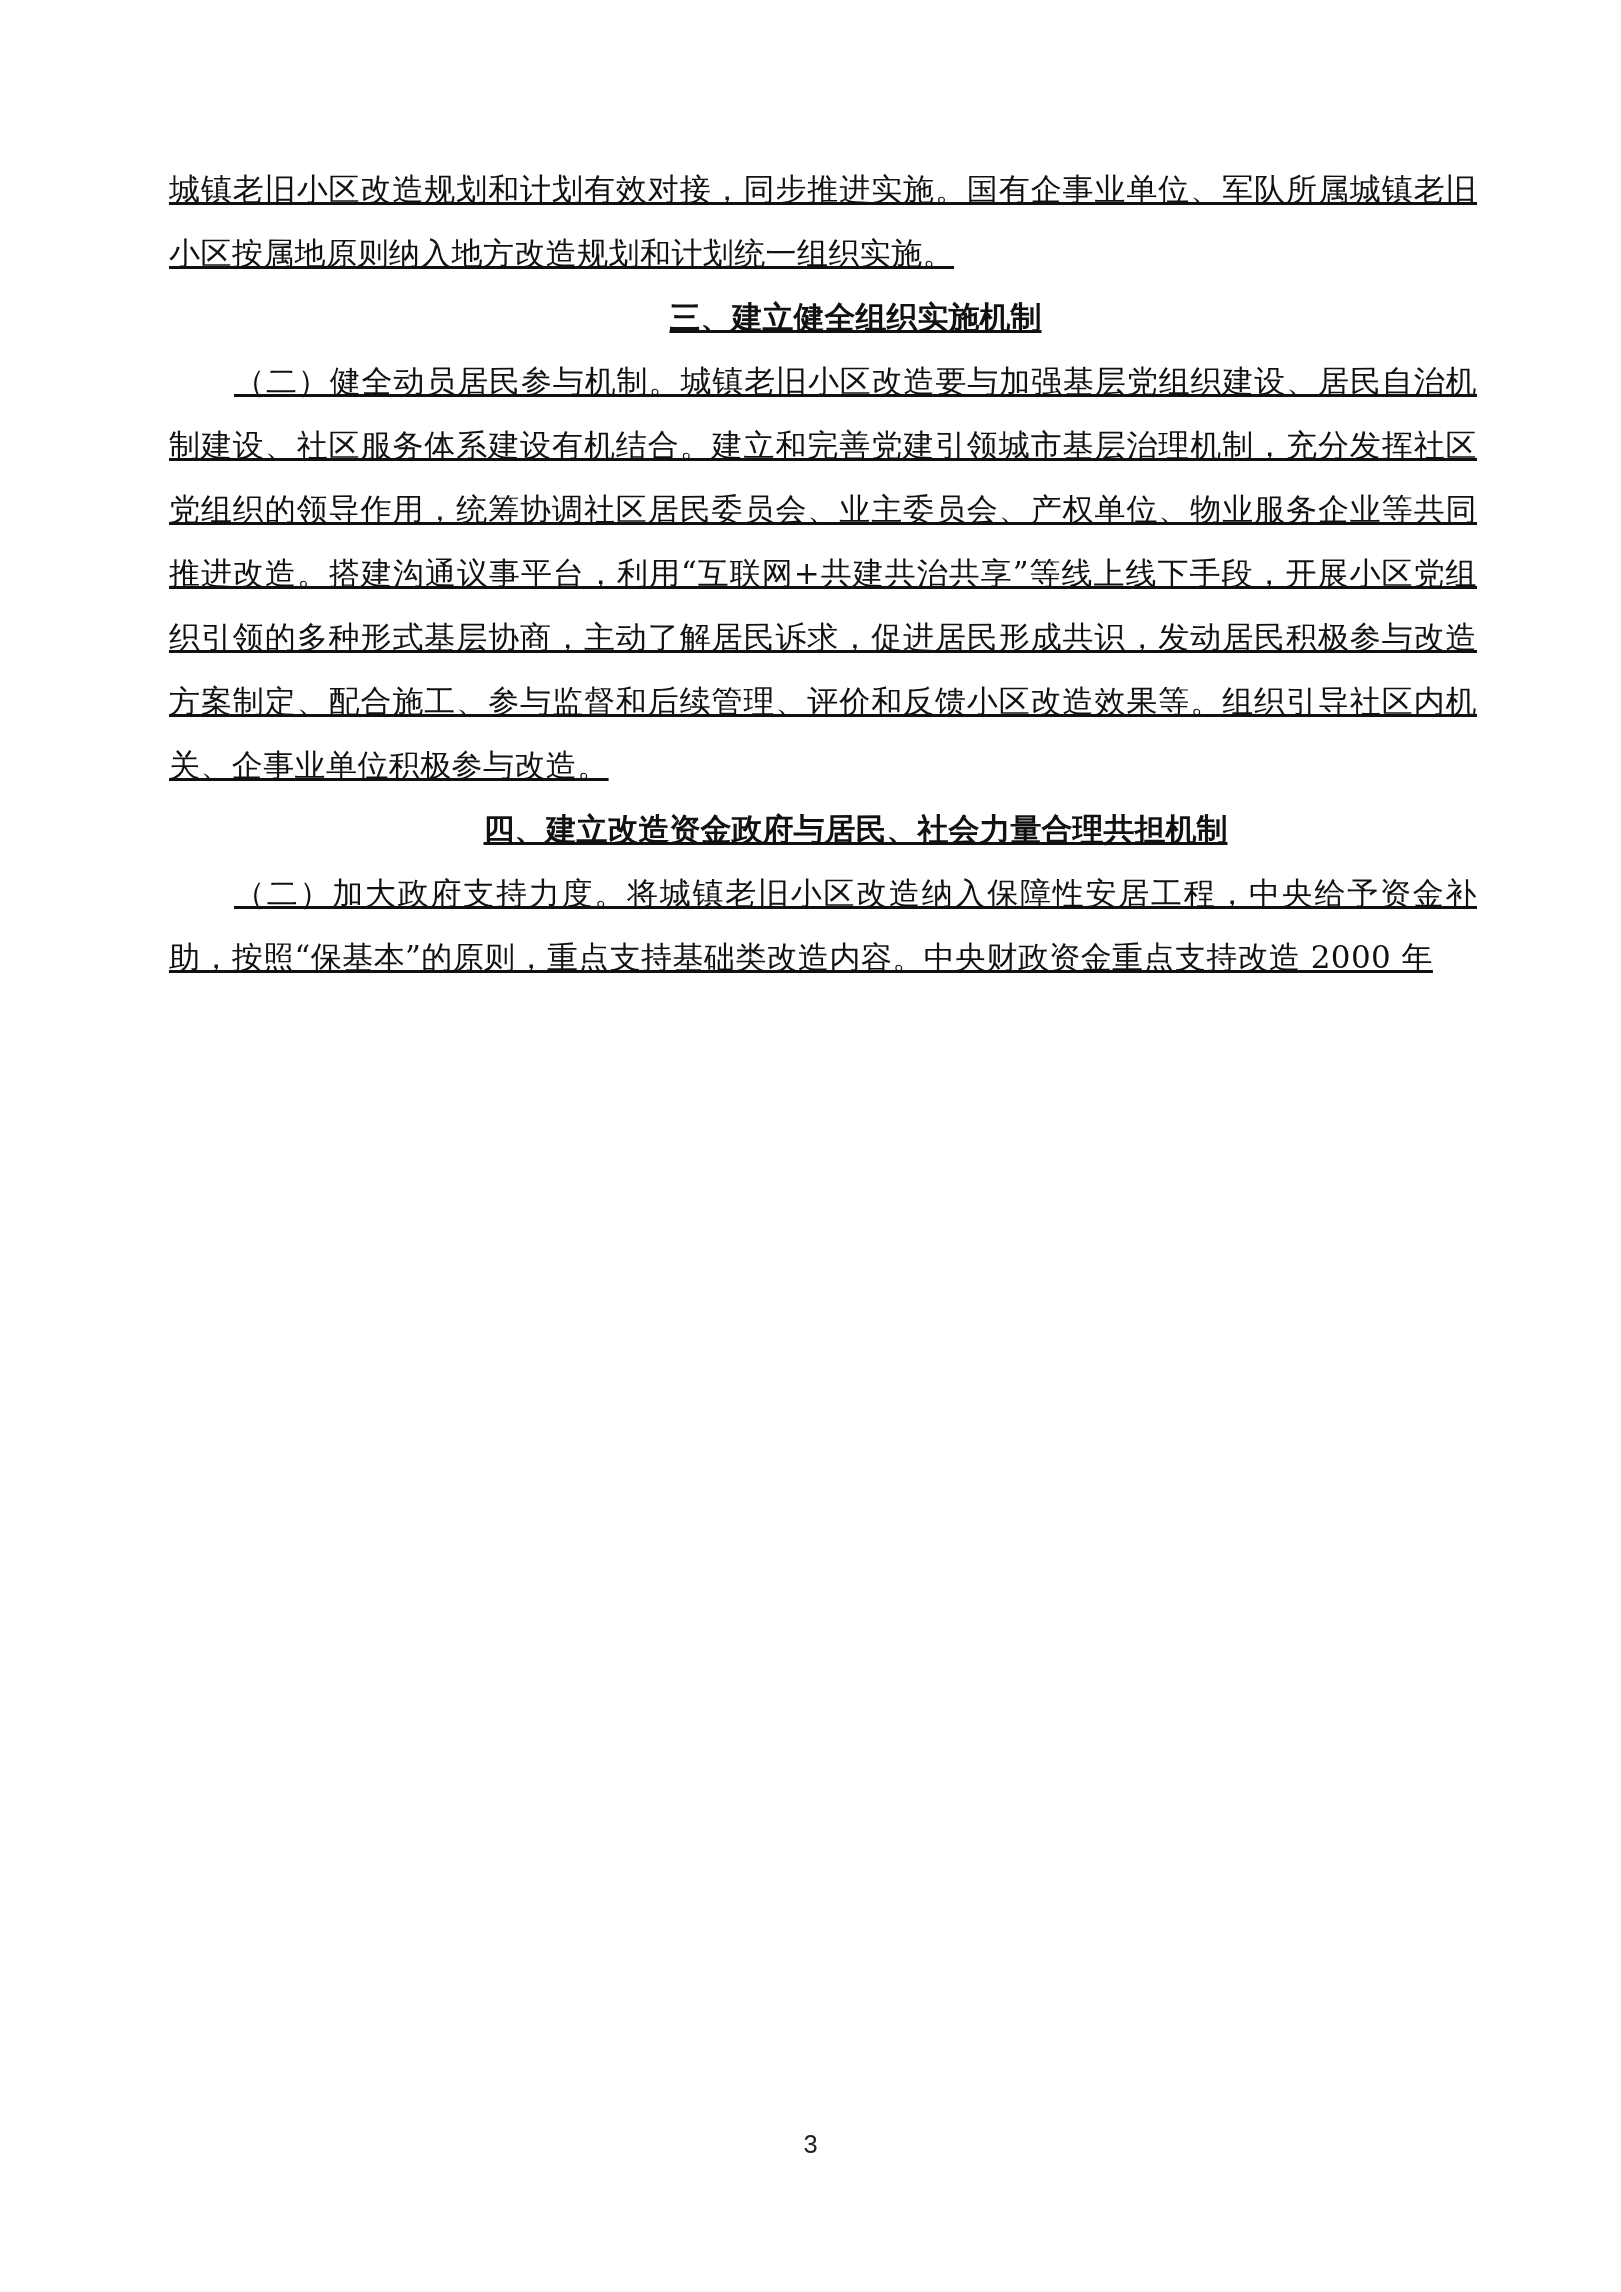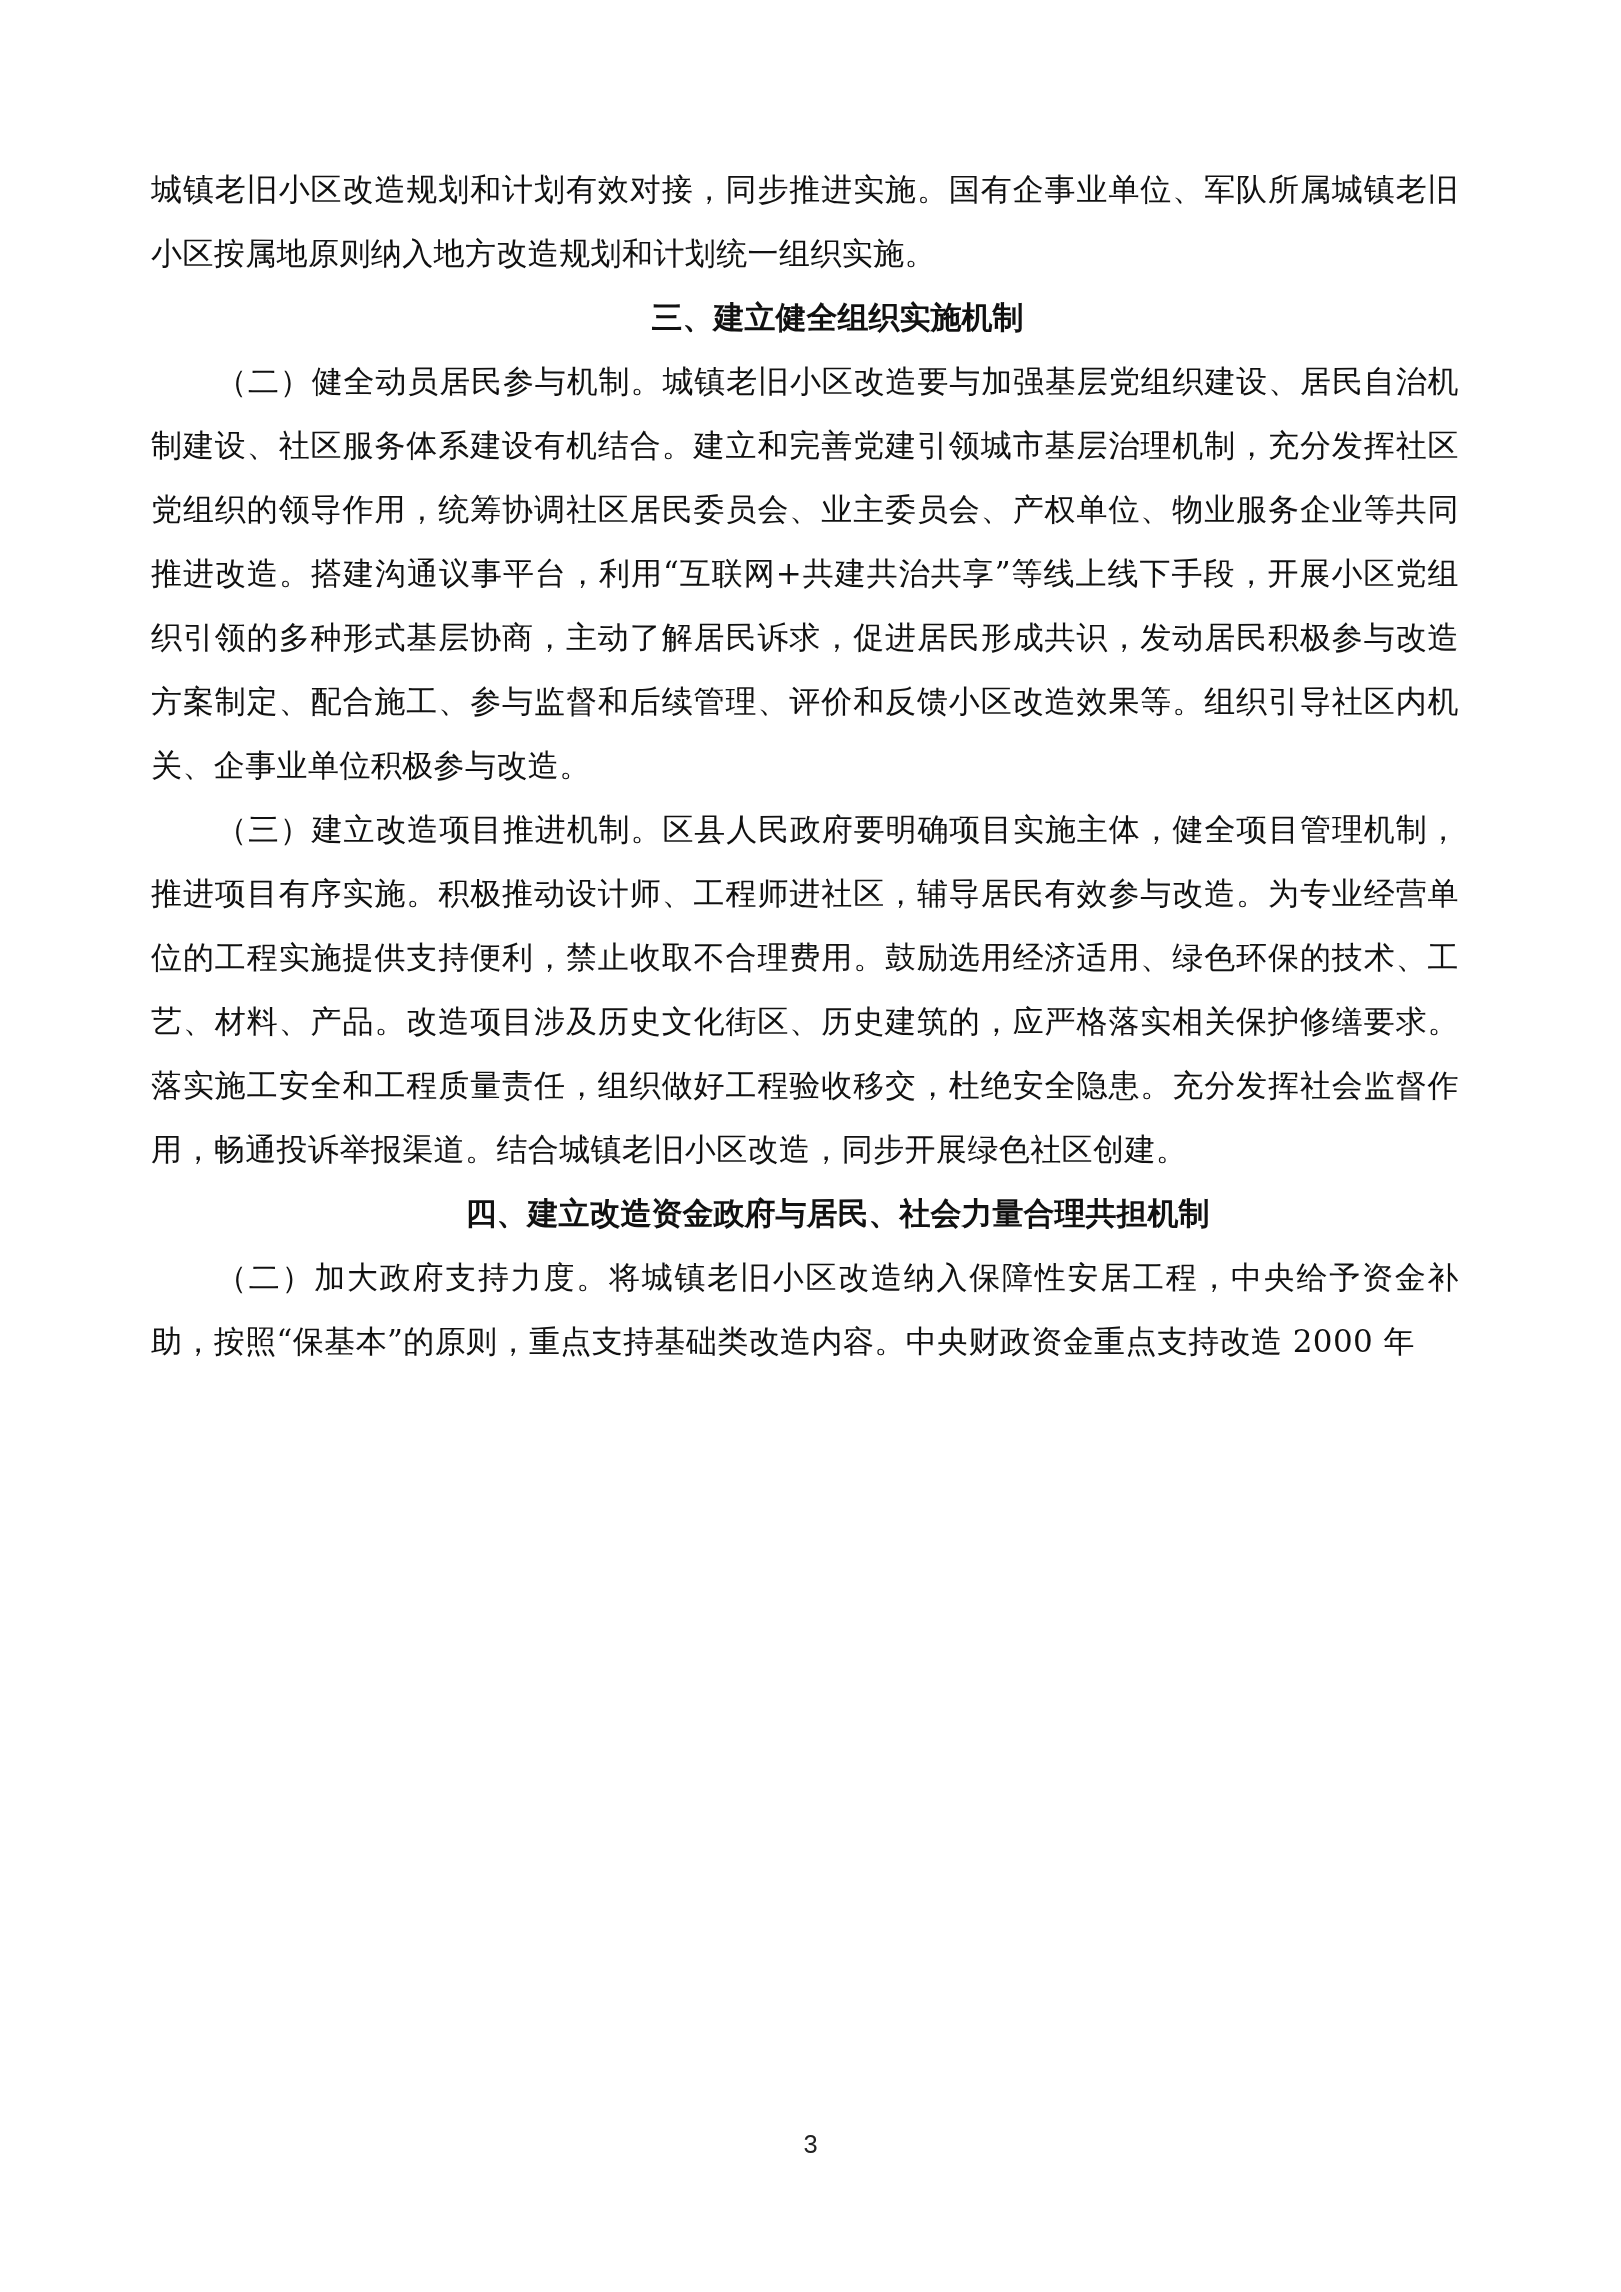--- a/index.html
+++ b/index.html
@@ -1,33 +1,32 @@
 <!DOCTYPE html>
 <html><head>
 <meta charset="utf-8">
 <style>
   html, body { margin: 0; padding: 0; background: #ffffff; }
   body { width: 1621px; height: 2293px; position: relative; overflow: hidden;
          font-family: "DejaVu Serif", "Liberation Serif", serif; color: #111111; }
-  .page { position: absolute; left: 151px; top: 157px; width: 1308px; }
+  .page { position: absolute; left: 169px; top: 157px; width: 1308px; text-decoration: underline; }
   .para { margin: 0; font-size: 31px; line-height: 64px; text-align: justify;
           text-justify: inter-character; letter-spacing: 0.4px; }
   .indent { text-indent: 65px; }
   .heading { margin: 0; font-size: 31px; line-height: 64px; font-weight: bold;
              padding-left: 65px; font-family: "DejaVu Sans", "Liberation Sans", sans-serif; text-align: center; }
   .page-number { position: absolute; left: 0; width: 1621px; top: 2125px;
                  text-align: center; font-size: 25.5px; line-height: 39px;
                  font-family: "Liberation Sans", sans-serif; color: #222; }
 </style>
 </head>
 <body>
 
 <div class="page">
   <p class="para">城镇老旧小区改造规划和计划有效对接，同步推进实施。国有企事业单位、军队所属城镇老旧小区按属地原则纳入地方改造规划和计划统一组织实施。</p>
   <h2 class="heading">三、建立健全组织实施机制</h2>
   <p class="para indent">（二）健全动员居民参与机制。城镇老旧小区改造要与加强基层党组织建设、居民自治机制建设、社区服务体系建设有机结合。建立和完善党建引领城市基层治理机制，充分发挥社区党组织的领导作用，统筹协调社区居民委员会、业主委员会、产权单位、物业服务企业等共同推进改造。搭建沟通议事平台，利用“互联网+共建共治共享”等线上线下手段，开展小区党组织引领的多种形式基层协商，主动了解居民诉求，促进居民形成共识，发动居民积极参与改造方案制定、配合施工、参与监督和后续管理、评价和反馈小区改造效果等。组织引导社区内机关、企事业单位积极参与改造。</p>
-  <p class="para indent">（三）建立改造项目推进机制。区县人民政府要明确项目实施主体，健全项目管理机制，推进项目有序实施。积极推动设计师、工程师进社区，辅导居民有效参与改造。为专业经营单位的工程实施提供支持便利，禁止收取不合理费用。鼓励选用经济适用、绿色环保的技术、工艺、材料、产品。改造项目涉及历史文化街区、历史建筑的，应严格落实相关保护修缮要求。落实施工安全和工程质量责任，组织做好工程验收移交，杜绝安全隐患。充分发挥社会监督作用，畅通投诉举报渠道。结合城镇老旧小区改造，同步开展绿色社区创建。</p>
   <h2 class="heading">四、建立改造资金政府与居民、社会力量合理共担机制</h2>
   <p class="para indent">（二）加大政府支持力度。将城镇老旧小区改造纳入保障性安居工程，中央给予资金补助，按照“保基本”的原则，重点支持基础类改造内容。中央财政资金重点支持改造 2000 年</p>
 </div>
 
 <div class="page-number">3</div>
 
 
 </body></html>

